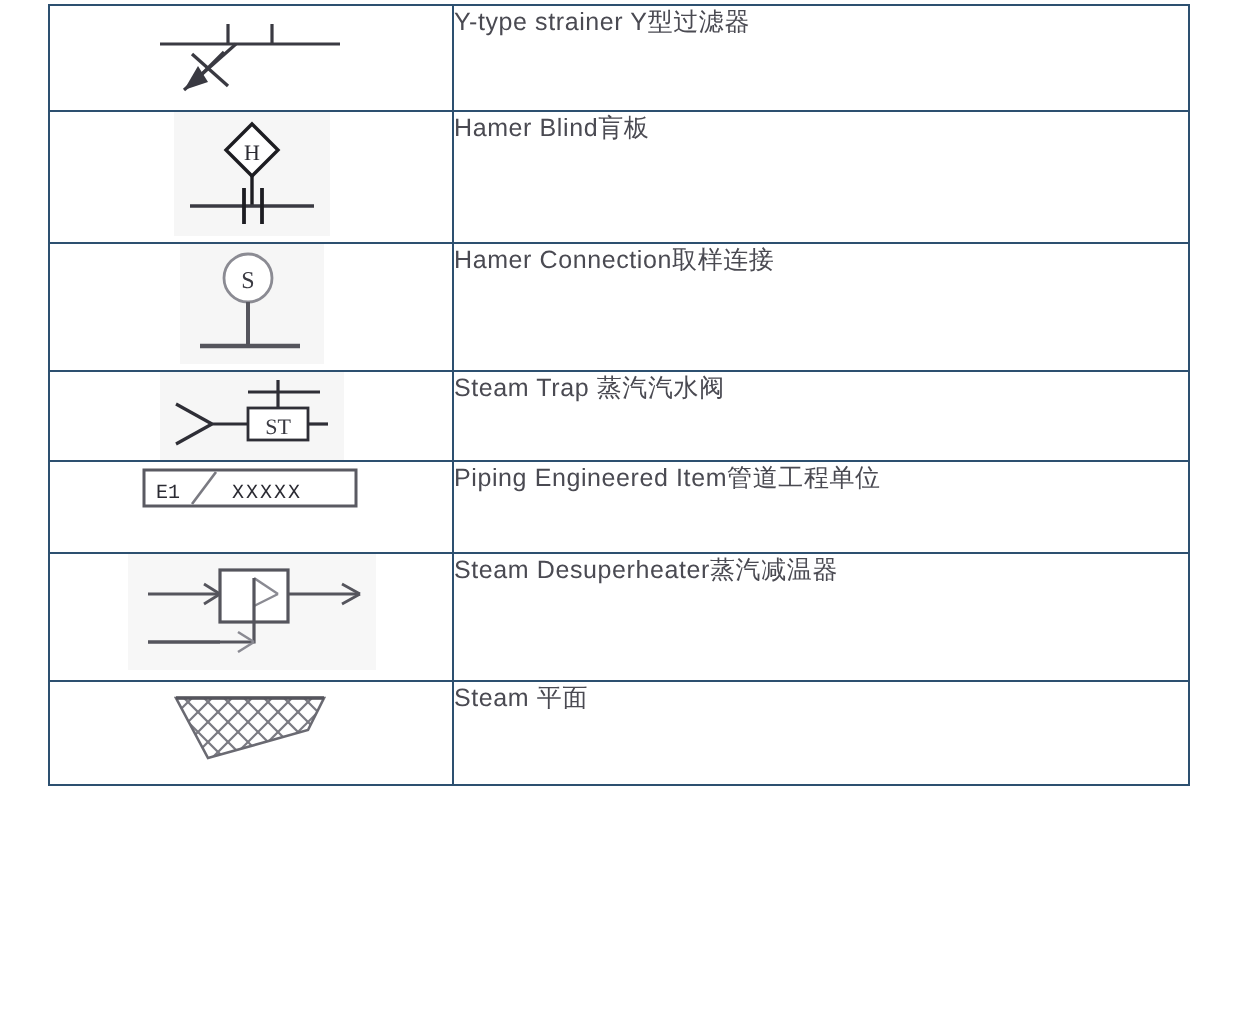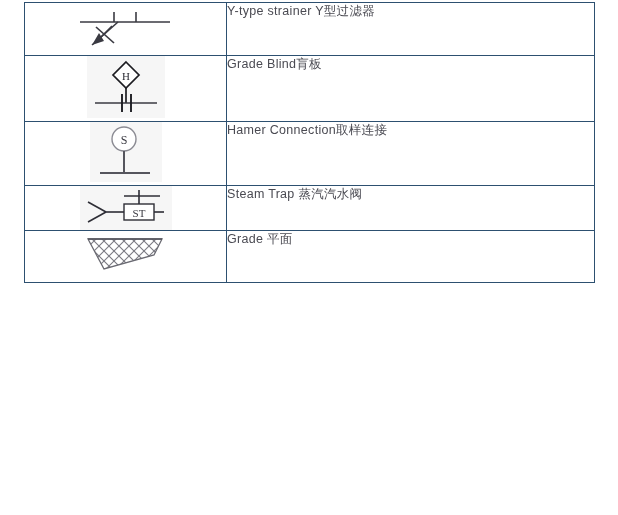--- a/index.html
+++ b/index.html
@@ -94,21 +94,21 @@
               <polygon points="39,6 52,19 39,32 26,19" fill="#ffffff" stroke="#1d1d22" stroke-width="1.7"></polygon>
               <text x="39" y="24" text-anchor="middle" font-family="'Liberation Serif', serif" font-size="11" fill="#2b2b33">H</text>
               <line x1="39" y1="32" x2="39" y2="47" stroke="#1d1d22" stroke-width="1.7"></line>
               <line x1="8" y1="47" x2="70" y2="47" stroke="#3a3a42" stroke-width="1.7"></line>
               <line x1="35" y1="38" x2="35" y2="56" stroke="#1d1d22" stroke-width="1.9"></line>
               <line x1="44" y1="38" x2="44" y2="56" stroke="#1d1d22" stroke-width="1.9"></line>
             </svg>
           </div>
         </div>
       </td>
-      <td class="desc-cell">Grade Blind肓板</td>
+      <td class="desc-cell">Hamer Blind肓板</td>
     </tr>
 
     <tr style="height:64px">
       <td class="sym-cell">
         <div class="sym-wrap">
           <div class="sym-box sym-bg">
             <svg width="72" height="60" viewBox="0 0 72 60">
               <rect x="0" y="0" width="72" height="60" fill="#f6f6f6"></rect>
               <circle cx="34" cy="17" r="12" fill="#ffffff" stroke="#8b8b93" stroke-width="1.4"></circle>
               <text x="34" y="22" text-anchor="middle" font-family="'Liberation Serif', serif" font-size="12" fill="#3a3a42">S</text>
@@ -135,21 +135,58 @@
               <line x1="59" y1="4" x2="59" y2="18" stroke="#2e2e36" stroke-width="1.6"></line>
               <line x1="44" y1="10" x2="80" y2="10" stroke="#2e2e36" stroke-width="1.6"></line>
               <line x1="74" y1="26" x2="84" y2="26" stroke="#2e2e36" stroke-width="1.6"></line>
             </svg>
           </div>
         </div>
       </td>
       <td class="desc-cell">Steam Trap  蒸汽汽水阀</td>
     </tr>
 
-
+    <tr style="height:46px">
+      <td class="sym-cell">
+        <div class="sym-wrap">
+          <div class="sym-box">
+            <svg width="112" height="26" viewBox="0 0 112 26">
+              <rect x="2" y="4" width="106" height="18" fill="#ffffff" stroke="#5a5a62" stroke-width="1.5"></rect>
+              <text x="8" y="18" font-family="'Liberation Mono', monospace" font-size="10" fill="#2b2b33">E1</text>
+              <line x1="26" y1="21" x2="38" y2="5" stroke="#7a7a82" stroke-width="1.3"></line>
+              <text x="46" y="18" font-family="'Liberation Mono', monospace" font-size="10" fill="#2b2b33" letter-spacing="1">XXXXX</text>
+            </svg>
+          </div>
+        </div>
+      </td>
+      <td class="desc-cell">Piping Engineered Item管道工程单位</td>
+    </tr>
+
+    <tr style="height:64px">
+      <td class="sym-cell">
+        <div class="sym-wrap">
+          <div class="sym-box sym-bg">
+            <svg width="124" height="58" viewBox="0 0 124 58">
+              <rect x="0" y="0" width="124" height="58" fill="#f7f7f7"></rect>
+              <line x1="10" y1="20" x2="46" y2="20" stroke="#55555d" stroke-width="1.6"></line>
+              <path d="M46 20 L38 15 M46 20 L38 25" stroke="#55555d" stroke-width="1.4" fill="none"></path>
+              <rect x="46" y="8" width="34" height="26" fill="#ffffff" stroke="#55555d" stroke-width="1.6"></rect>
+              <line x1="80" y1="20" x2="116" y2="20" stroke="#55555d" stroke-width="1.6"></line>
+              <path d="M116 20 L107 15 M116 20 L107 25" stroke="#55555d" stroke-width="1.4" fill="none"></path>
+              <line x1="63" y1="12" x2="75" y2="20" stroke="#8a8a92" stroke-width="1.2"></line>
+              <line x1="63" y1="26" x2="75" y2="20" stroke="#8a8a92" stroke-width="1.2"></line>
+              <polyline points="63,12 63,44 10,44" fill="none" stroke="#55555d" stroke-width="1.6"></polyline>
+              <path d="M63 44 L55 39 M63 44 L55 49" stroke="#8a8a92" stroke-width="1.3" fill="none"></path>
+              <line x1="46" y1="44" x2="10" y2="44" stroke="#55555d" stroke-width="1.6"></line>
+            </svg>
+          </div>
+        </div>
+      </td>
+      <td class="desc-cell">Steam Desuperheater蒸汽减温器</td>
+    </tr>
 
 
     <tr style="height:52px">
       <td class="sym-cell">
         <div class="sym-wrap">
           <div class="sym-box">
             <svg width="104" height="44" viewBox="0 0 104 44">
               <defs>
                 <clipPath id="gradeClip">
                   <path d="M14 8 L88 8 L80 24 L30 38 Z"></path>
@@ -178,17 +215,17 @@
                 <line x1="120" y1="-20" x2="60" y2="40"></line>
                 <line x1="130" y1="-20" x2="70" y2="40"></line>
                 <line x1="140" y1="-20" x2="80" y2="40"></line>
               </g>
               <path d="M14 8 L88 8 L80 24 L30 38 Z" fill="none" stroke="#6a6a72" stroke-width="1.3"></path>
               <line x1="14" y1="8" x2="88" y2="8" stroke="#55555d" stroke-width="1.7"></line>
             </svg>
           </div>
         </div>
       </td>
-      <td class="desc-cell">Grade  平面</td>
+      <td class="desc-cell">Steam  平面</td>
     </tr>
 
   </tbody>
 </table>
 
 </body></html>

